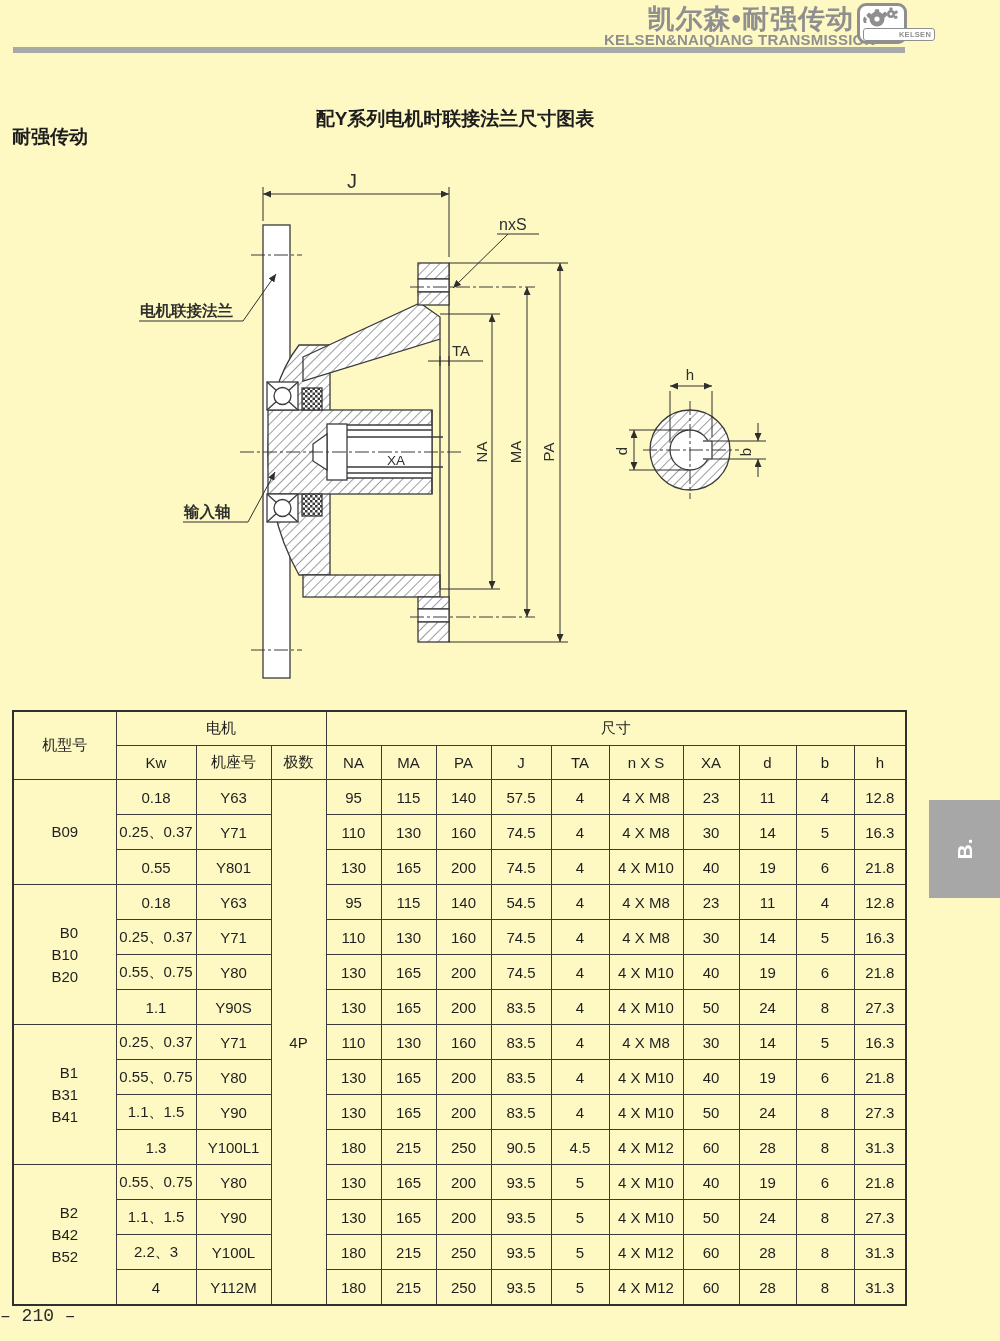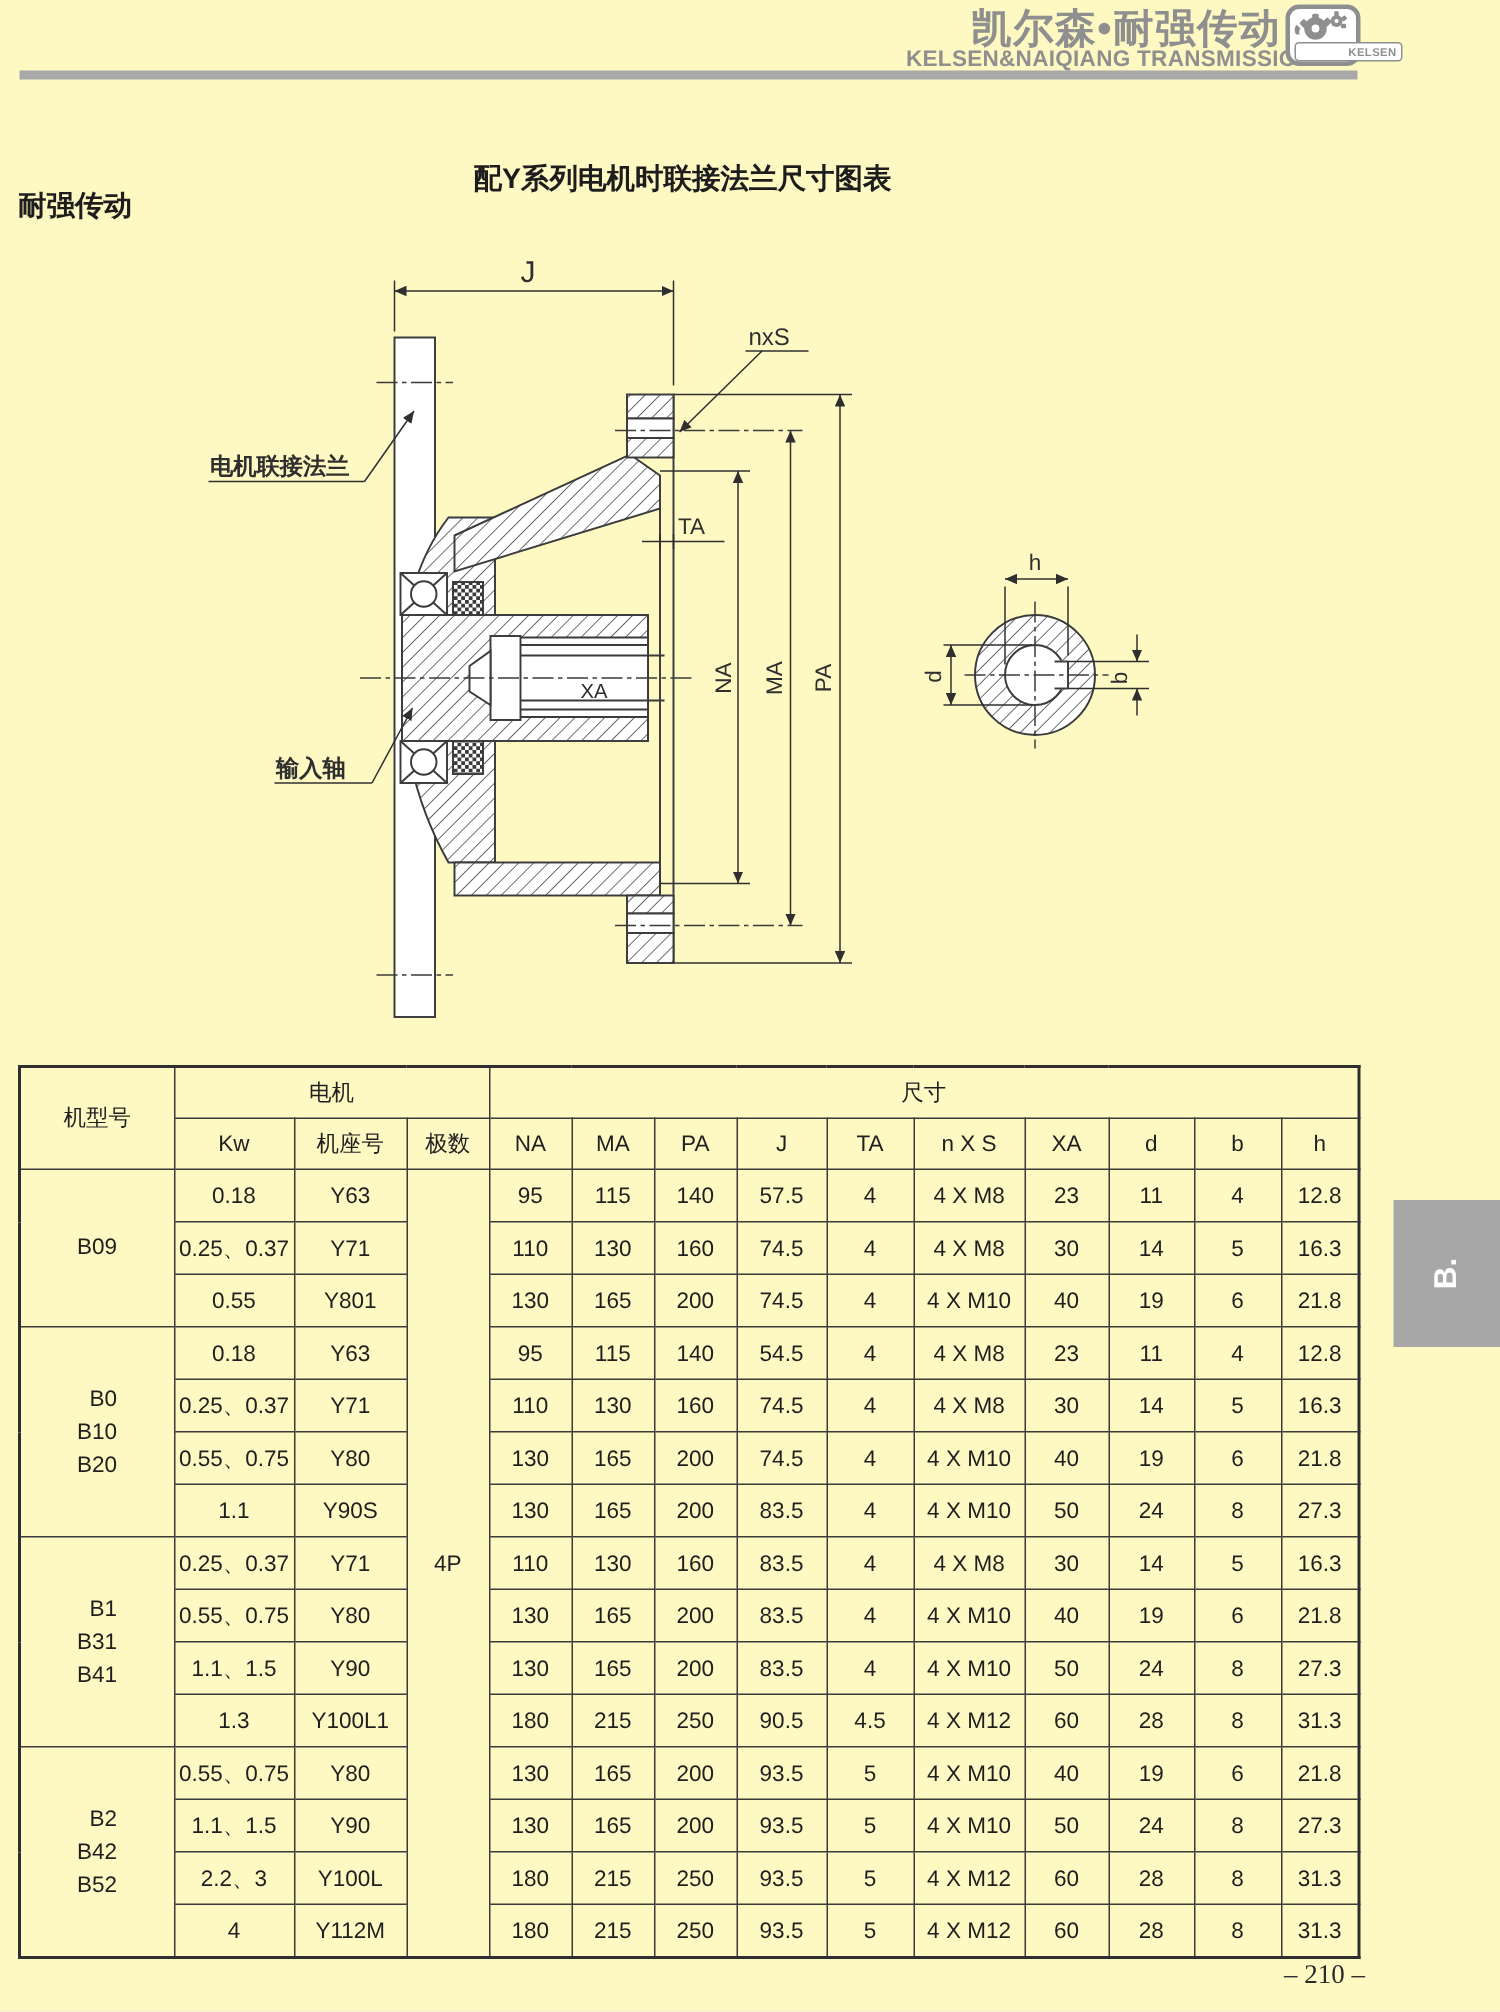--- a/index.html
+++ b/index.html
@@ -23,22 +23,22 @@
   .drawing{position:absolute;top:155px;left:120px;}
   
   table.dim{position:absolute;top:710px;left:12px;border-collapse:collapse;table-layout:fixed;
             width:893px;font-size:15px;color:#1f1f1f;}
   table.dim{border:2.5px solid #2f2f2f;}
   table.dim th,table.dim td{border:1px solid #3b3b3b;text-align:center;vertical-align:middle;
             padding:0;font-weight:normal;height:34px;overflow:hidden;white-space:nowrap;}
   table.dim thead th{height:33px;}
   .model-stack{display:inline-block;text-align:right;line-height:22px;}
   
-  .page-number{position:absolute;top:1306px;left:0;width:910px;text-align:right;
-               font-family:Liberation Serif, serif;font-size:18px;color:#2a2a2a;}
+  .page-number{position:absolute;top:1306px;left:0;width:910px;text-align:left;
+               font-family:Liberation Mono, monospace;font-size:18px;color:#2a2a2a;}
   .side-tab{position:absolute;top:800px;left:929px;width:71px;height:98px;background:#a7a7a7;
             display:flex;align-items:center;justify-content:center;}
   .side-tab span{transform:rotate(-90deg);color:#ffffff;font-size:21px;font-weight:bold;}
   svg text{font-family:"Liberation Sans",sans-serif;fill:#2f2f2f;}
 </style>
 </head>
 <body>
 
 <div class="page">
 

